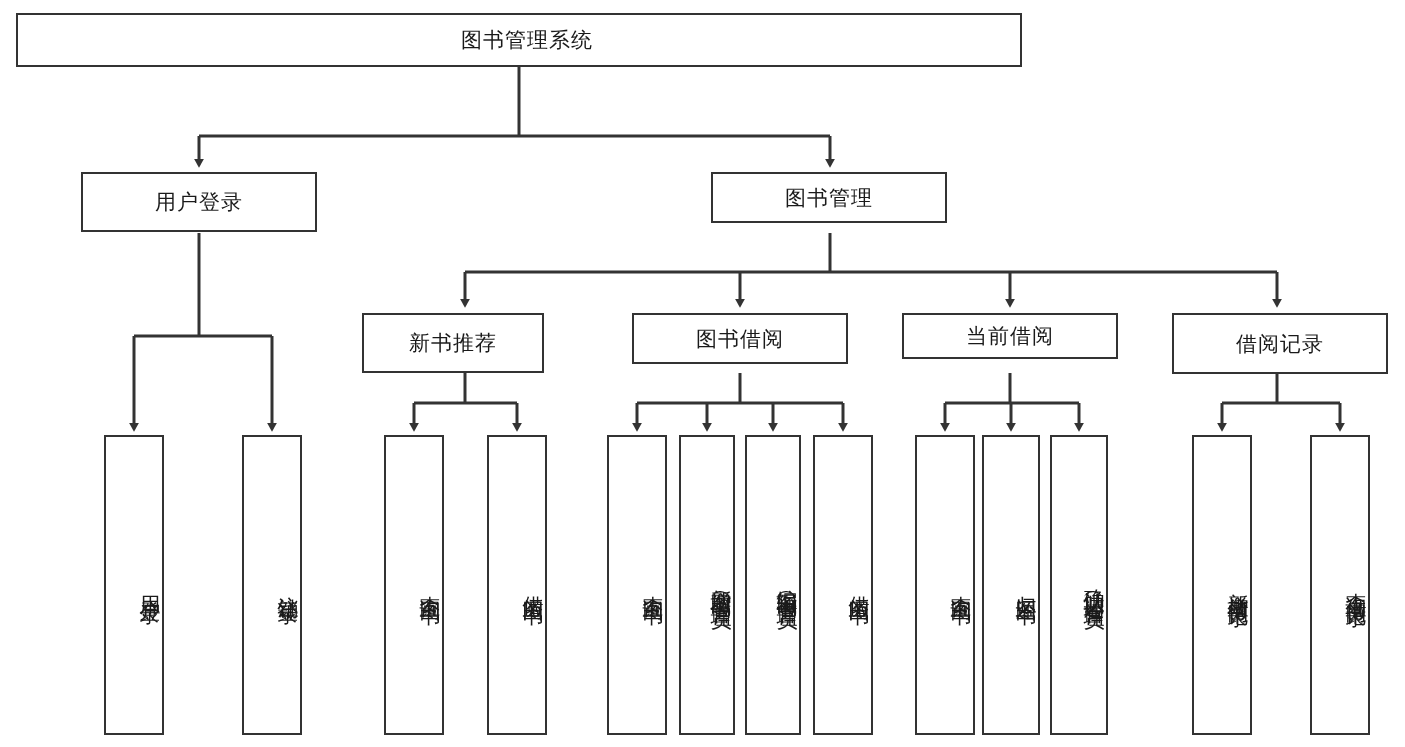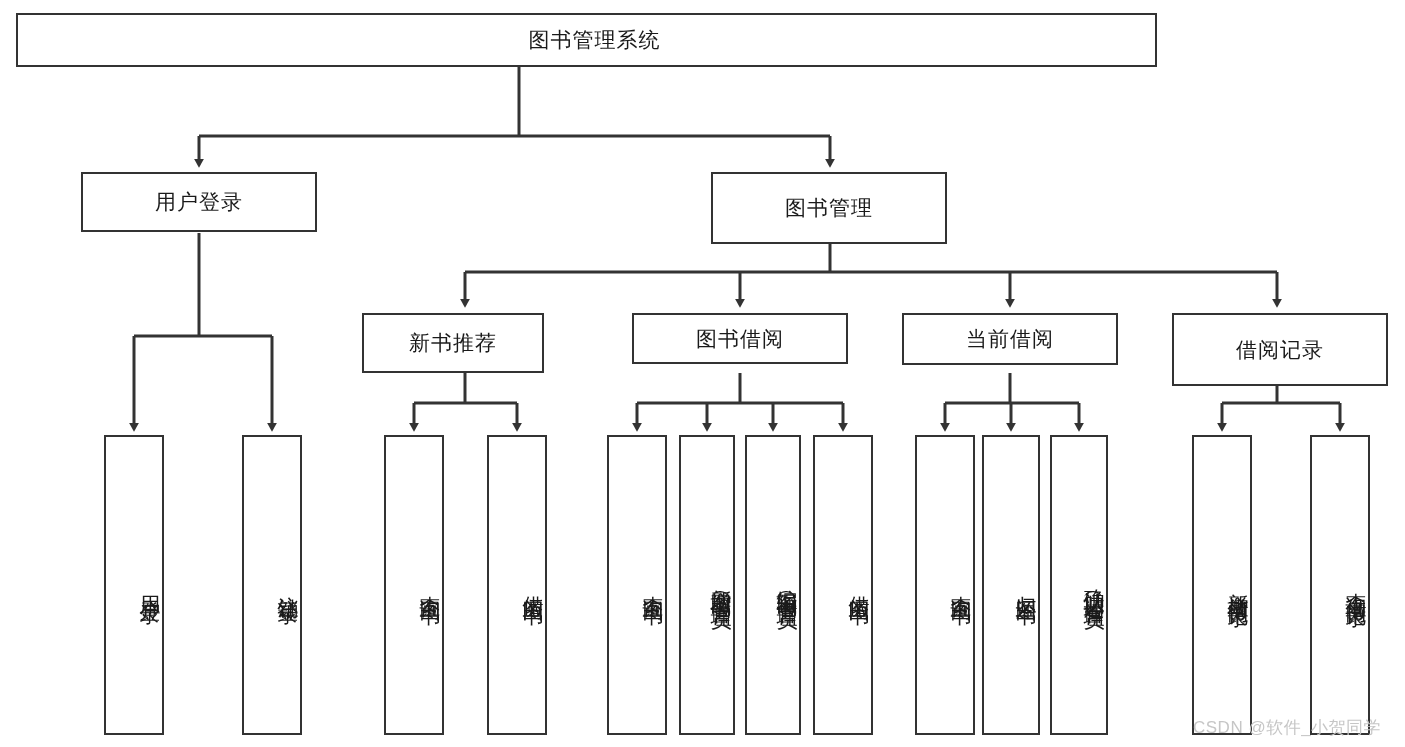--- a/index.html
+++ b/index.html
@@ -114,45 +114,45 @@
       <path d="M1011,403 L1011,427" marker-end="url(#arrow)"></path>
       <path d="M1079,403 L1079,427" marker-end="url(#arrow)"></path>
 
       <path d="M1277,373 L1277,403"></path>
       <path d="M1222,403 L1340,403"></path>
       <path d="M1222,403 L1222,427" marker-end="url(#arrow)"></path>
       <path d="M1340,403 L1340,427" marker-end="url(#arrow)"></path>
     </g>
   </svg>
 
-  <div class="node horizontal" style="left:16px; top:13px; width:1141px; height:54px;padding-left:16px;">
+  <div class="node horizontal" style="left:16px; top:13px; width:1006px; height:54px;padding-left:16px;">
     <span class="node-label">图书管理系统</span>
   </div>
 
   <div class="node horizontal" style="left:81px; top:172px; width:236px; height:60px;">
     <span class="node-label">用户登录</span>
   </div>
 
-  <div class="node horizontal" style="left:711px; top:172px; width:236px; height:72px;align-items:center;">
+  <div class="node horizontal" style="left:711px; top:172px; width:236px; height:51px;align-items:center;">
     <span class="node-label">图书管理</span>
   </div>
 
   <div class="node horizontal" style="left:362px; top:313px; width:182px; height:60px;">
     <span class="node-label">新书推荐</span>
   </div>
 
   <div class="node horizontal" style="left:632px; top:313px; width:216px; height:51px;">
     <span class="node-label">图书借阅</span>
   </div>
 
-  <div class="node horizontal" style="left:902px; top:313px; width:216px; height:52px;">
+  <div class="node horizontal" style="left:902px; top:313px; width:216px; height:46px;">
     <span class="node-label">当前借阅</span>
   </div>
 
-  <div class="node horizontal" style="left:1172px; top:313px; width:216px; height:73px;">
+  <div class="node horizontal" style="left:1172px; top:313px; width:216px; height:61px;">
     <span class="node-label">借阅记录</span>
   </div>
 
   <div class="node vertical" style="left:104px; top:435px; width:60px; height:300px;">
     <span class="node-label">用户登录</span>
   </div>
 
   <div class="node vertical" style="left:242px; top:435px; width:60px; height:300px;">
     <span class="node-label">注销登录</span>
   </div>
@@ -194,15 +194,14 @@
   </div>
 
   <div class="node vertical" style="left:1192px; top:435px; width:60px; height:300px;">
     <span class="node-label">新增借阅记录</span>
   </div>
 
   <div class="node vertical" style="left:1310px; top:435px; width:60px; height:300px;">
     <span class="node-label">查询借阅记录</span>
   </div>
 
-  <div class="watermark" style="left:1193px; top:716px;">CSDN @软件_小贺同学</div>
 
 </div>
 
 </body></html>

